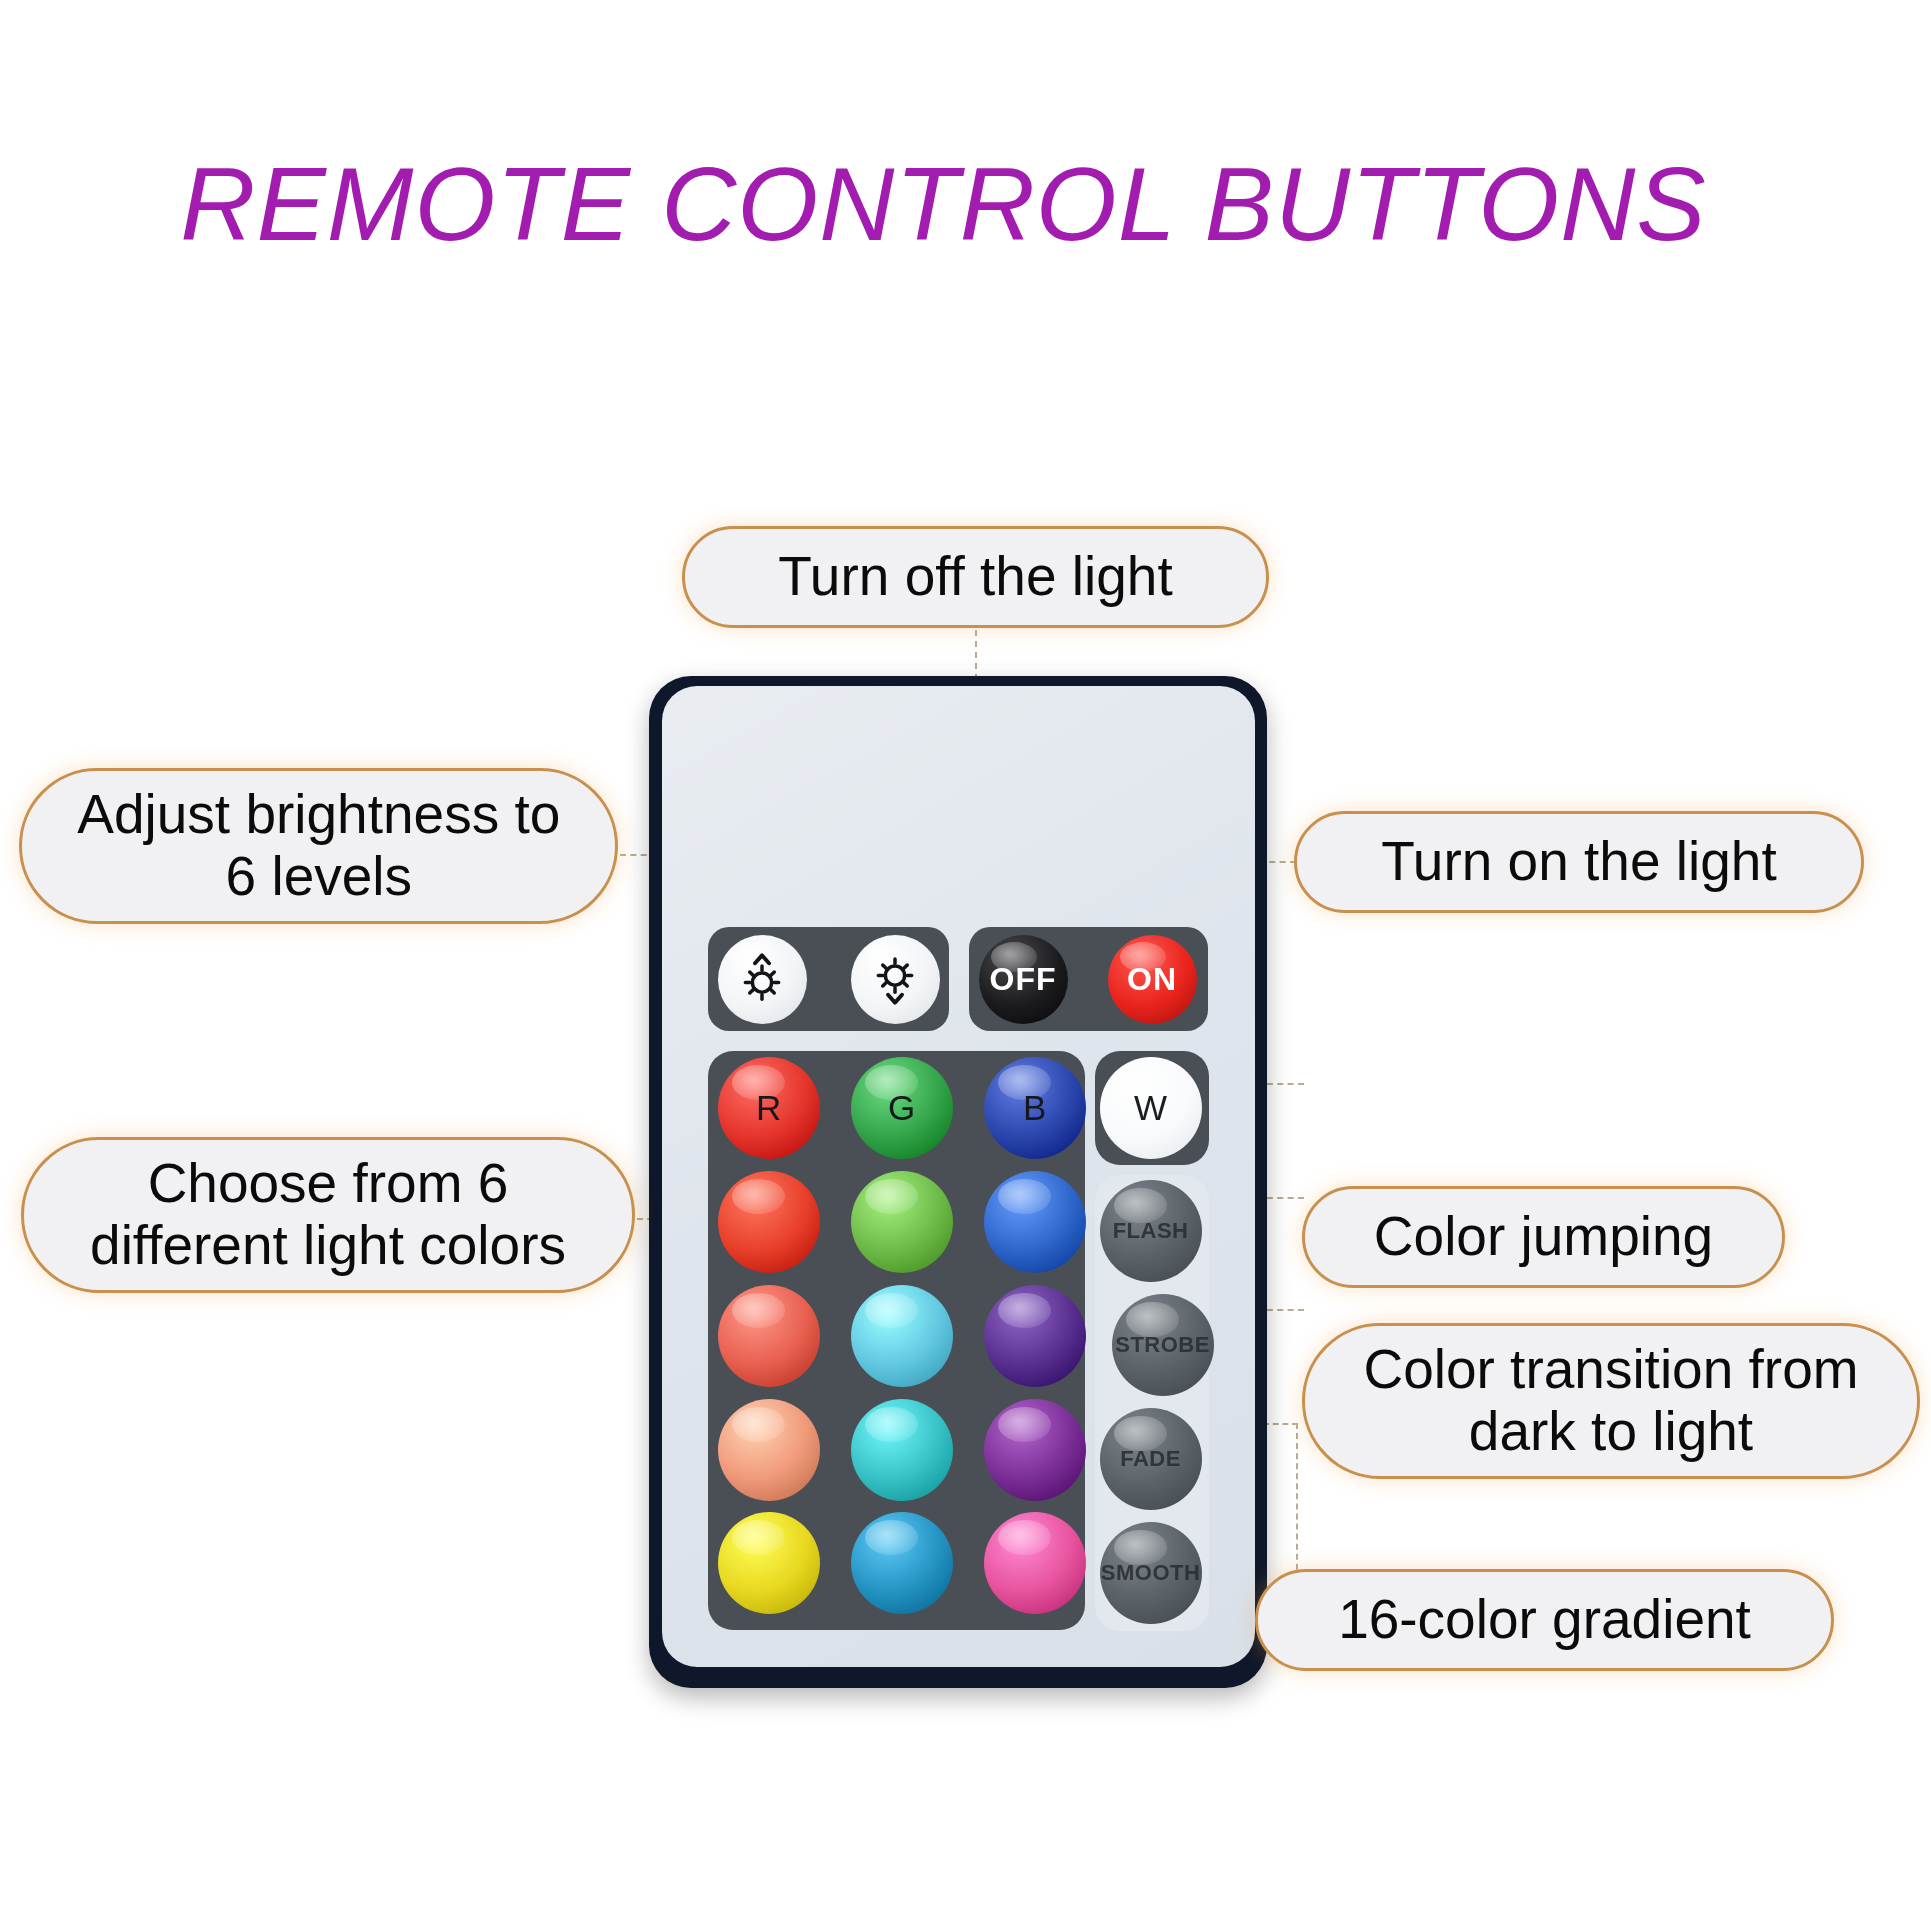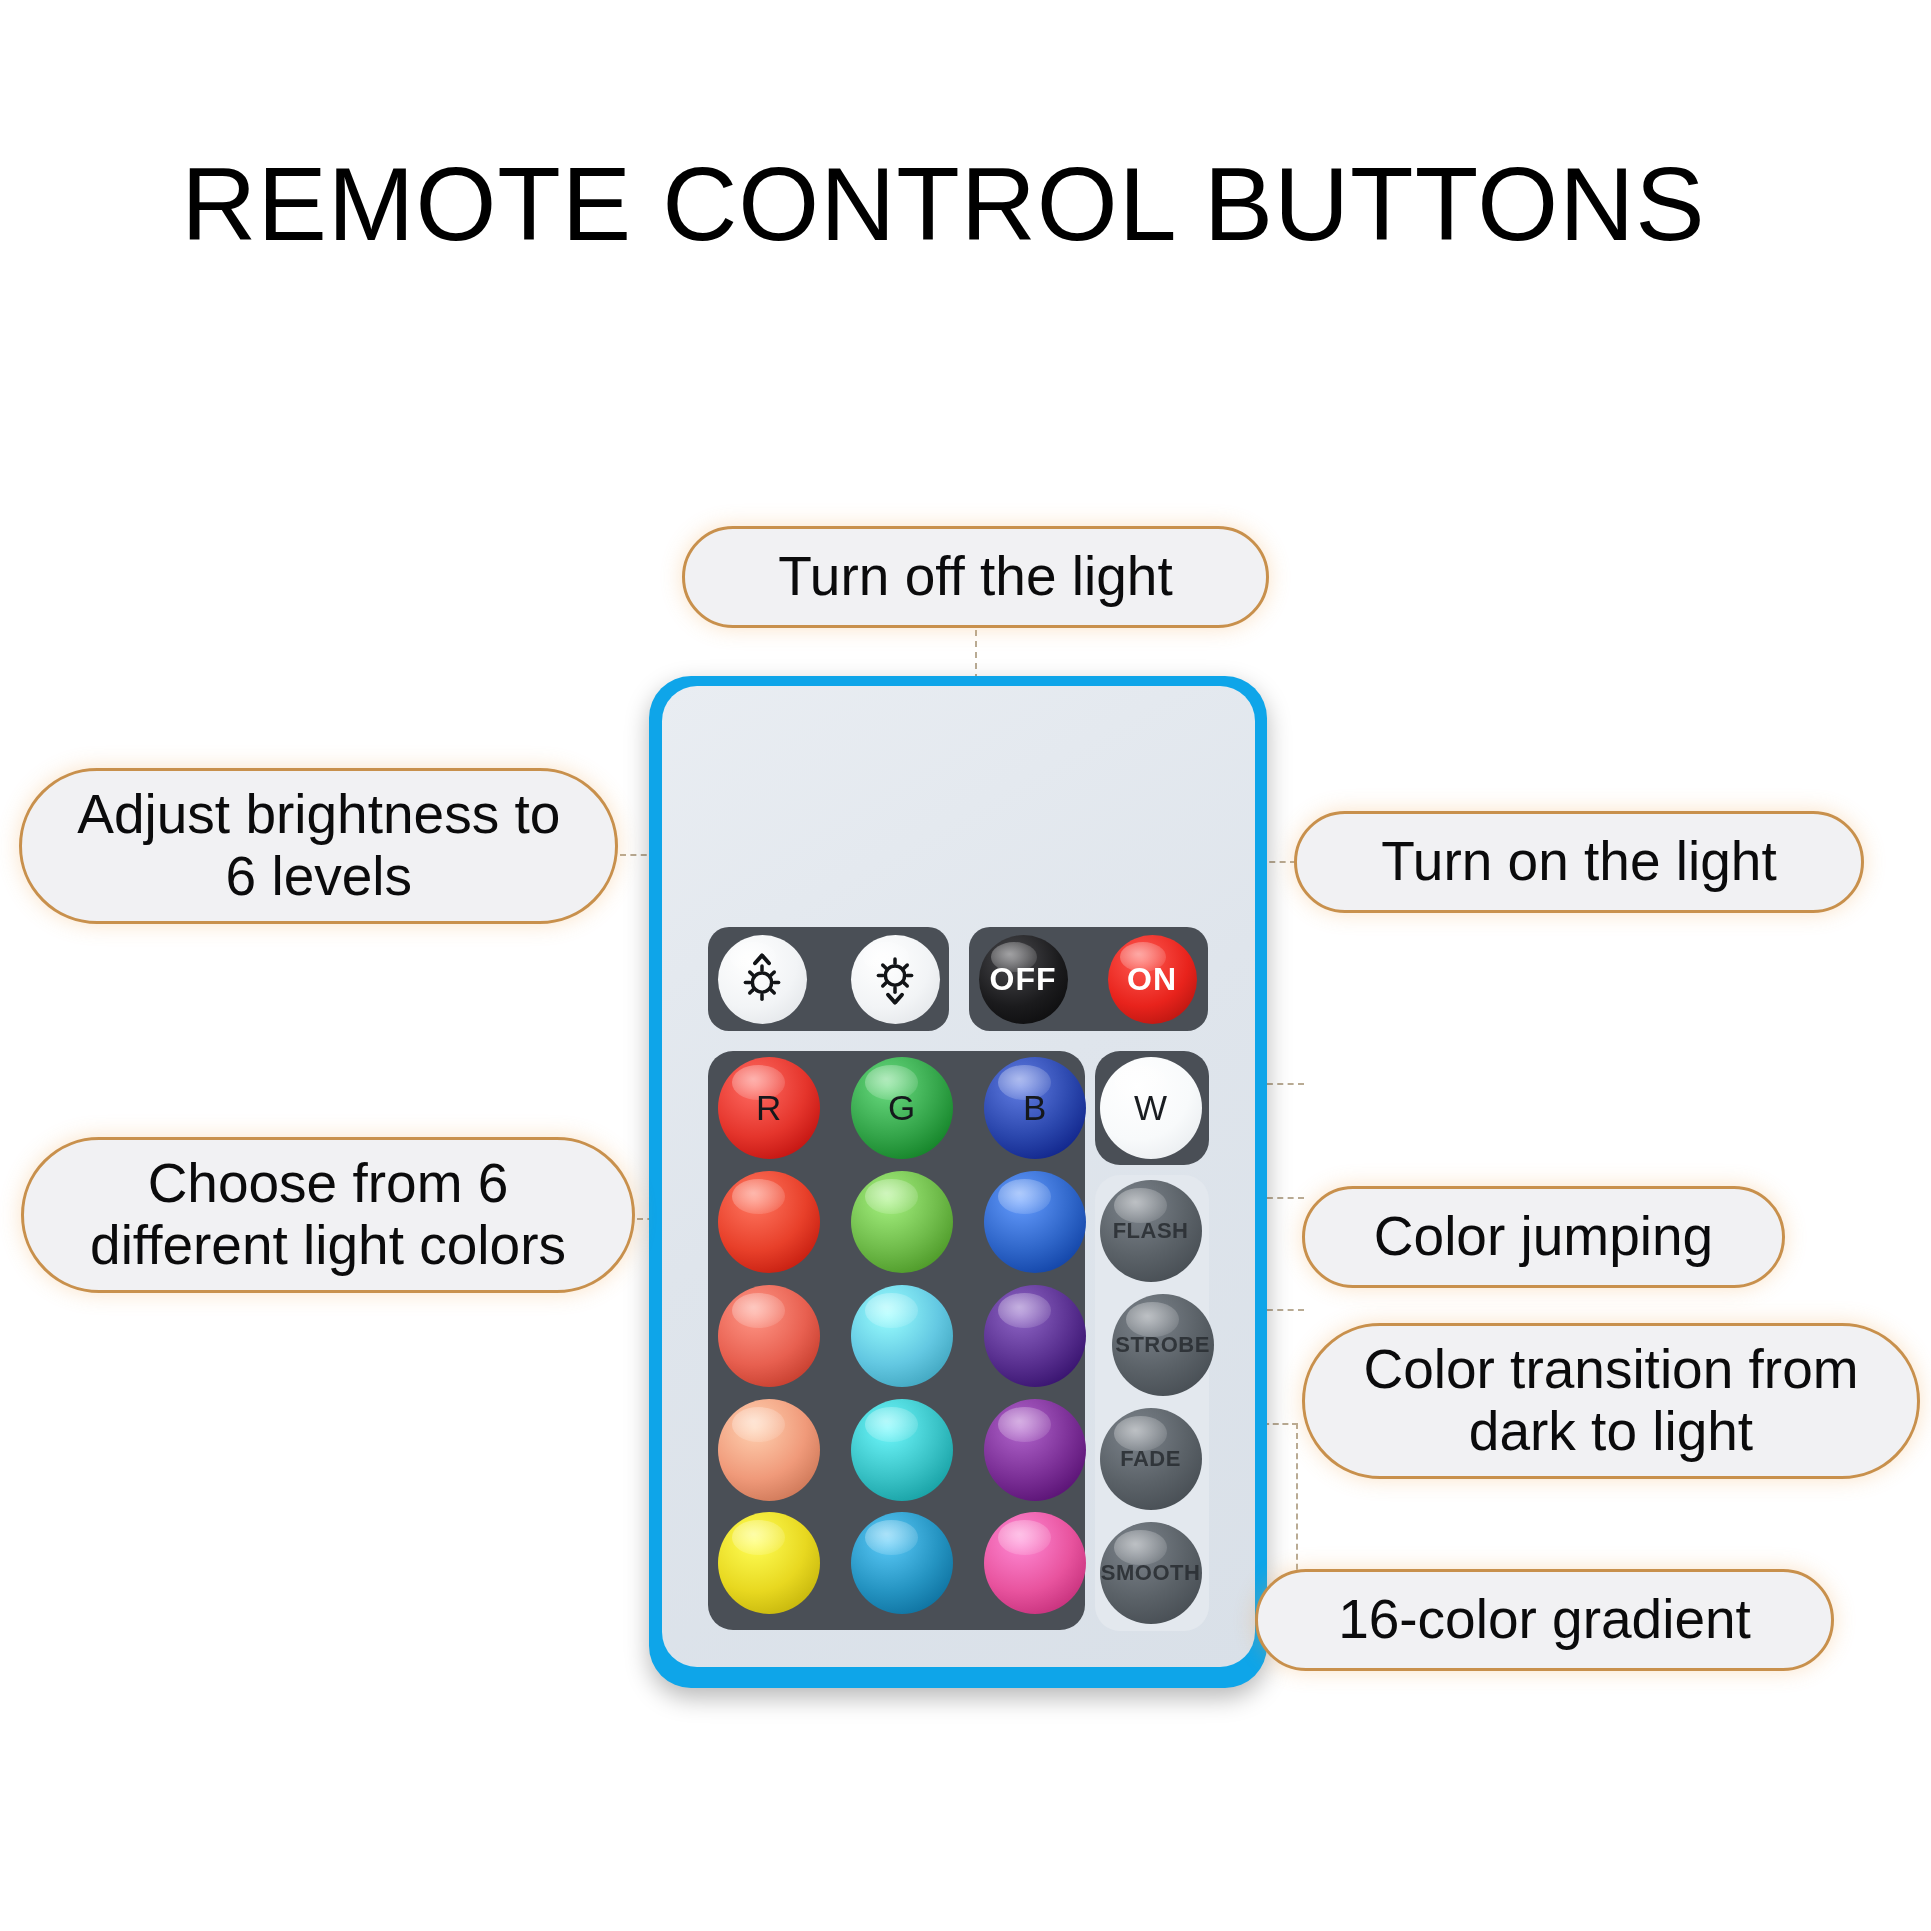--- a/index.html
+++ b/index.html
@@ -12,30 +12,31 @@
   #stage { position: relative; width: 1931px; height: 1931px; background: #fff; }
 
   
   #page-title {
     position: absolute;
     left: 0; top: 145px; width: 1887px;
     text-align: center;
     font-size: 104px;
     font-weight: 400;
     letter-spacing: 1px;
-    color: #000000;
+    color: #a21caf;
     white-space: nowrap;
+    font-style: italic;
   }
 
   
   #remote {
     position: absolute;
     left: 649px; top: 676px;
     width: 618px; height: 1012px;
-    background: #0ea5e9;
+    background: #0f172a;
     border-radius: 42px;
     box-shadow: 0 9.7px 25px rgba(0,0,0,0.28);
   }
   #remote-face {
     position: absolute;
     left: 12.6px; top: 9.7px;
     width: 593px; height: 981px;
     border-radius: 35px;
     background: linear-gradient(150deg,#e9edf2 0%, #dfe5ec 45%, #d9e0e8 100%);
   }

